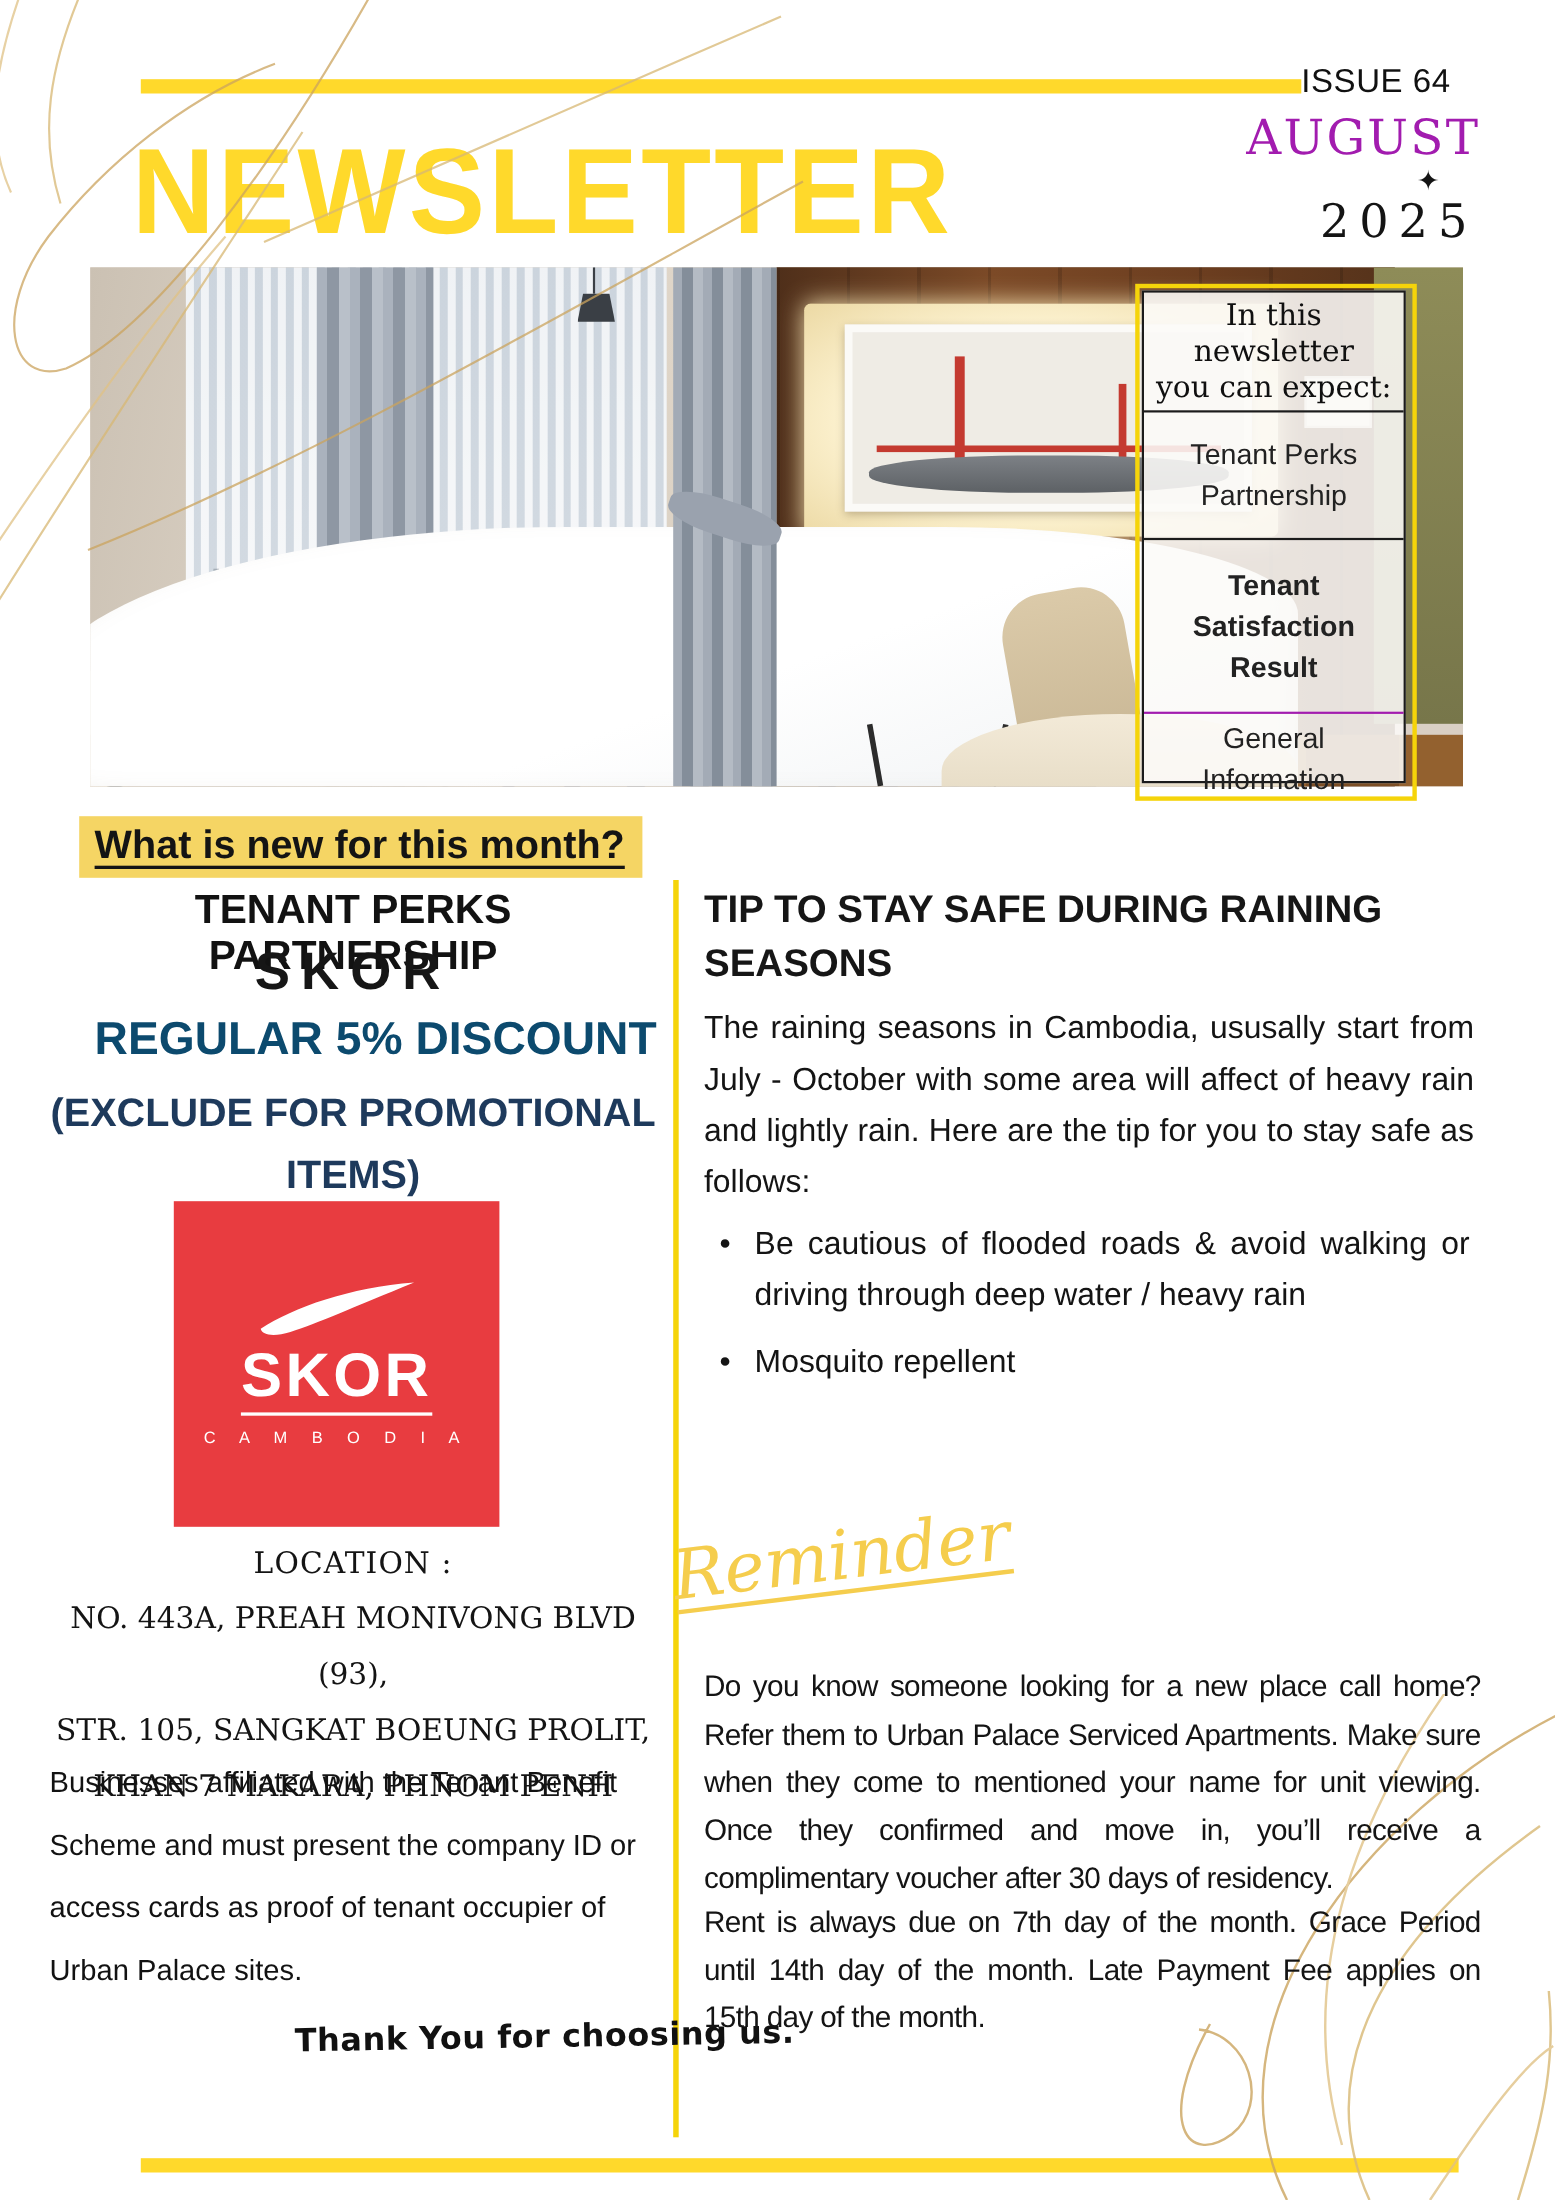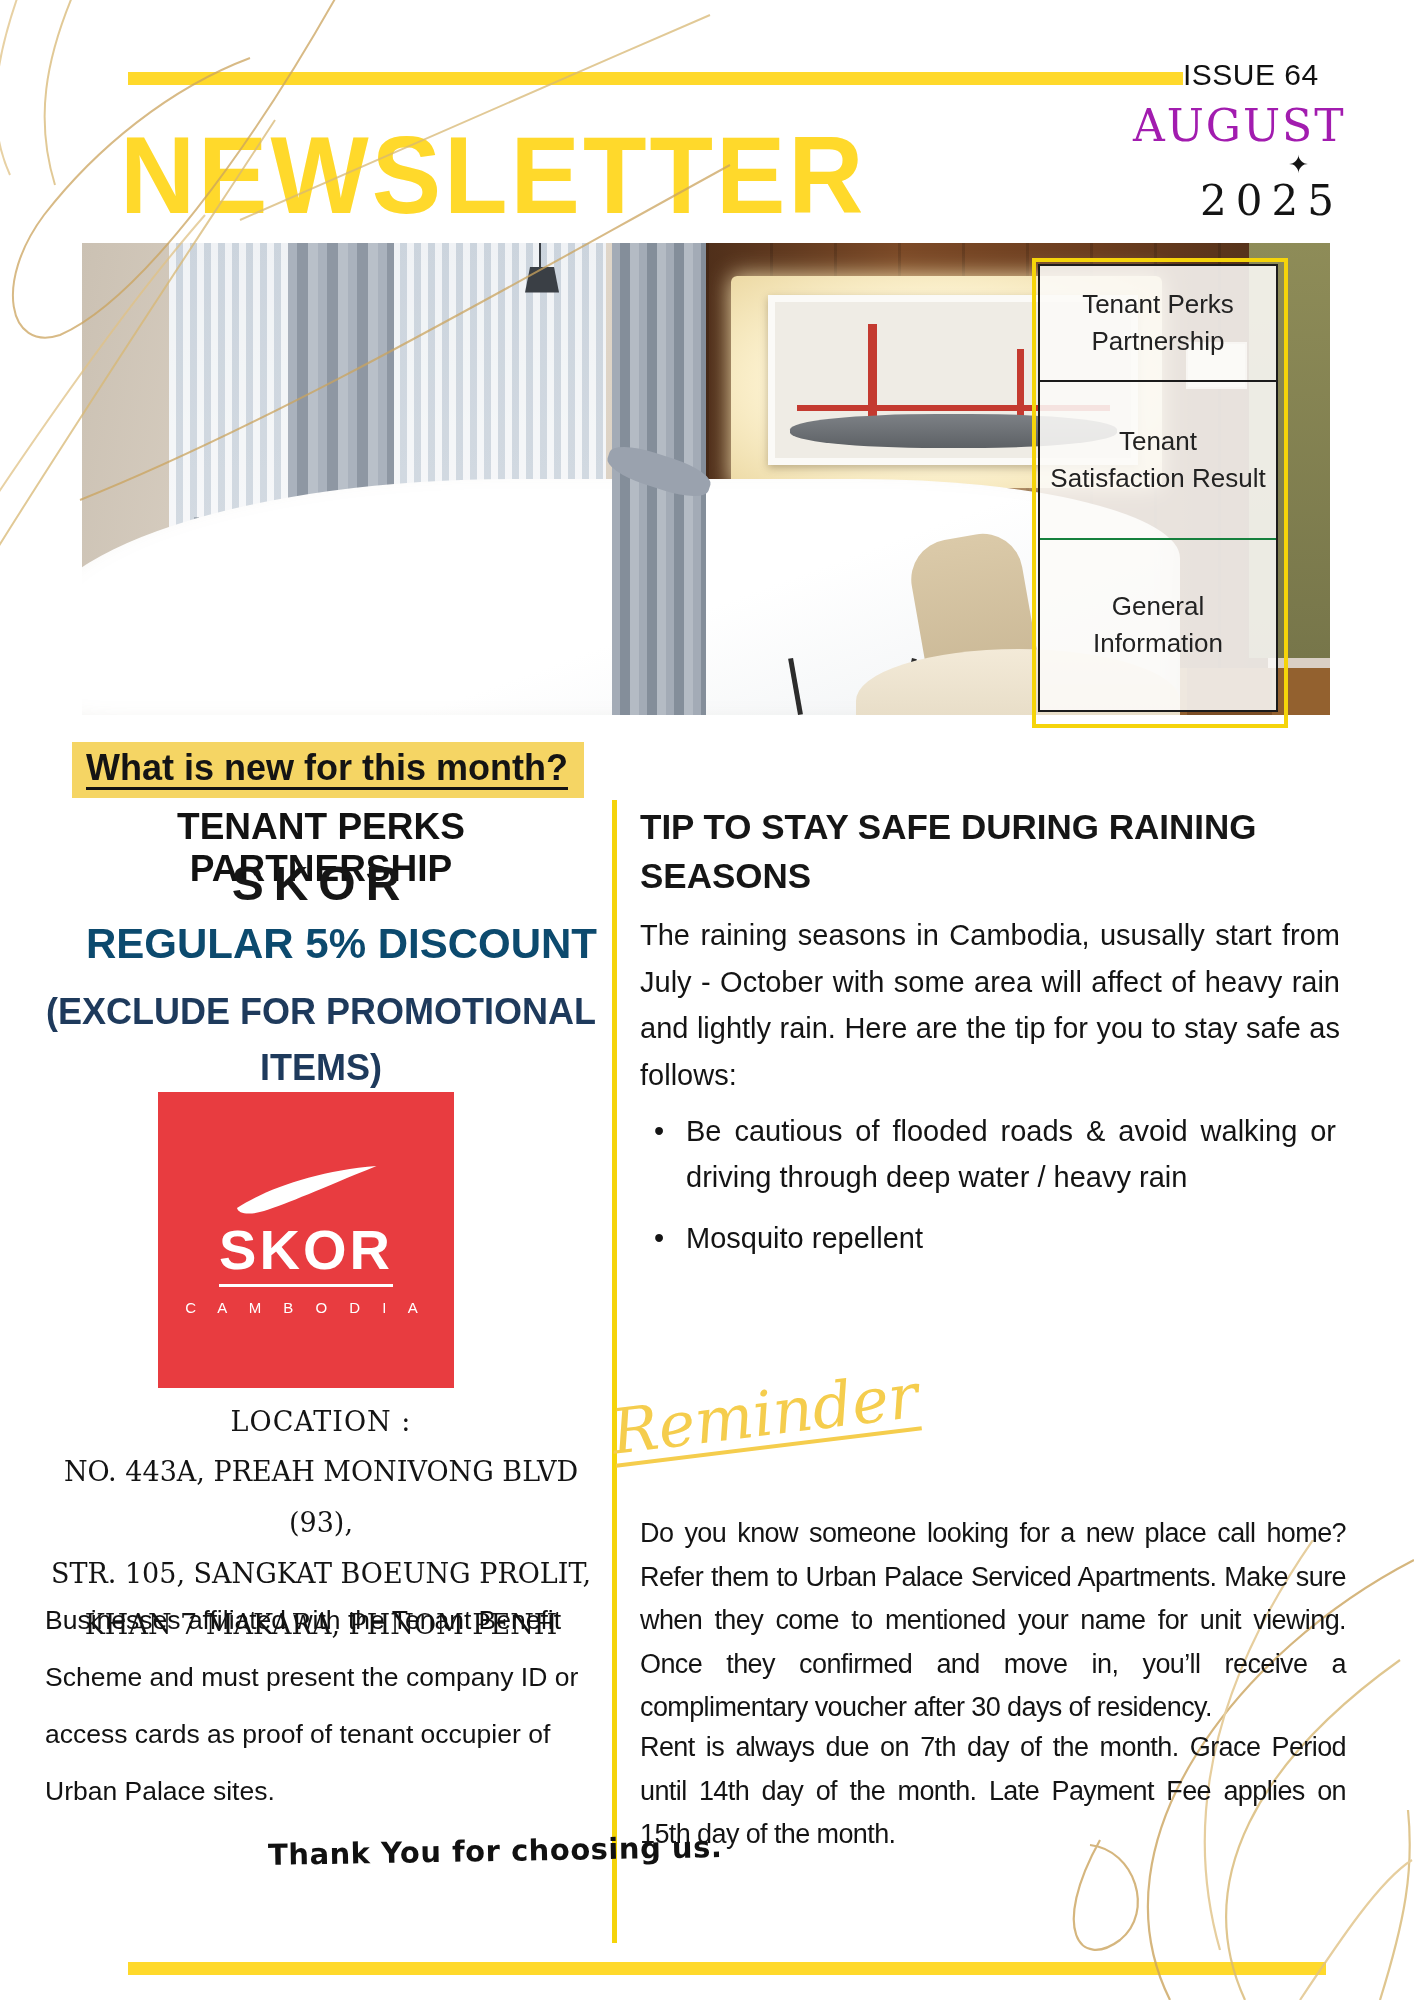--- a/index.html
+++ b/index.html
@@ -69,21 +69,21 @@
   
   .expect-outline{left:1032px;top:258px;width:256px;height:470px;border:4px solid #F5D40A;z-index:10;box-sizing:border-box;}
   .expect-panel{left:1038px;top:264px;width:240px;height:448px;z-index:11;box-sizing:border-box;
       background:rgba(252,251,248,.88);border:2px solid #1b1b1b;display:flex;flex-direction:column;}
   .expect-title{flex:0 0 76px;display:flex;flex-direction:column;justify-content:center;text-align:center;
       font-family:"DejaVu Serif","Liberation Serif",serif;font-size:27px;line-height:33px;color:#101010;
       border-bottom:2px solid #1b1b1b;padding:4px 2px;}
   .expect-item{display:flex;align-items:center;justify-content:center;text-align:center;
       font-size:26px;line-height:37px;color:#222;padding:4px 10px;}
   .ei1{flex:0 0 106px;border-bottom:2px solid #1b1b1b;}
-  .ei2{flex:0 0 148px;border-bottom:2px solid #15803d;}
+  .ei2{flex:0 0 148px;border-bottom:2px solid #a21caf;font-weight:bold;}
   .ei3{flex:1 1 auto;}
 
   
   .what-new{left:72px;top:742px;background:#F5D564;padding:5px 16px 9px 14px;
       font-size:36px;font-weight:800;color:#141414;z-index:3;
       text-decoration:underline;text-decoration-thickness:3px;text-underline-offset:7px;}
 
   
   .v-divider{left:612px;top:800px;width:5px;height:1143px;background:#F5D40A;}
   .bottom-bar{left:128px;top:1962px;width:1198px;height:13px;background:#FFD92B;}
@@ -191,20 +191,24 @@
     <div class="p ph-curtain2"></div>
     <div class="p ph-tieback"></div>
     <div class="p ph-chairback"></div>
     <div class="p ph-chairleg cl1"></div>
     <div class="p ph-chairleg cl2"></div>
     <div class="p ph-chairseat"></div>
   </div>
 
   <div class="abs expect-outline"></div>
   <div class="abs expect-panel">
+    <div class="expect-title">
+      <span>In this newsletter</span>
+      <span>you can expect:</span>
+    </div>
     <div class="expect-item ei1">Tenant Perks Partnership</div>
     <div class="expect-item ei2">Tenant Satisfaction Result</div>
     <div class="expect-item ei3">General Information</div>
   </div>
 
   <div class="abs what-new">What is new for this month?</div>
 
   <div class="abs v-divider"></div>
   <div class="abs bottom-bar"></div>
 

